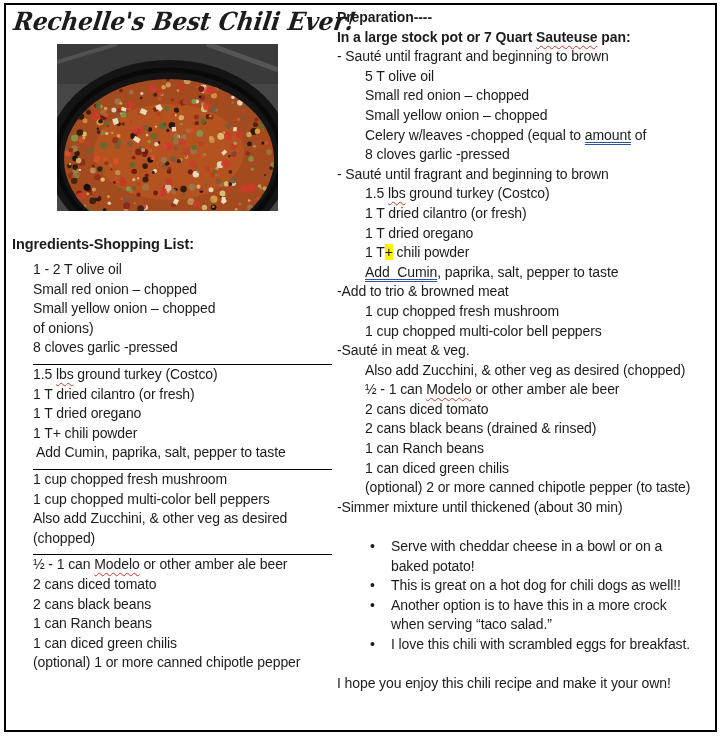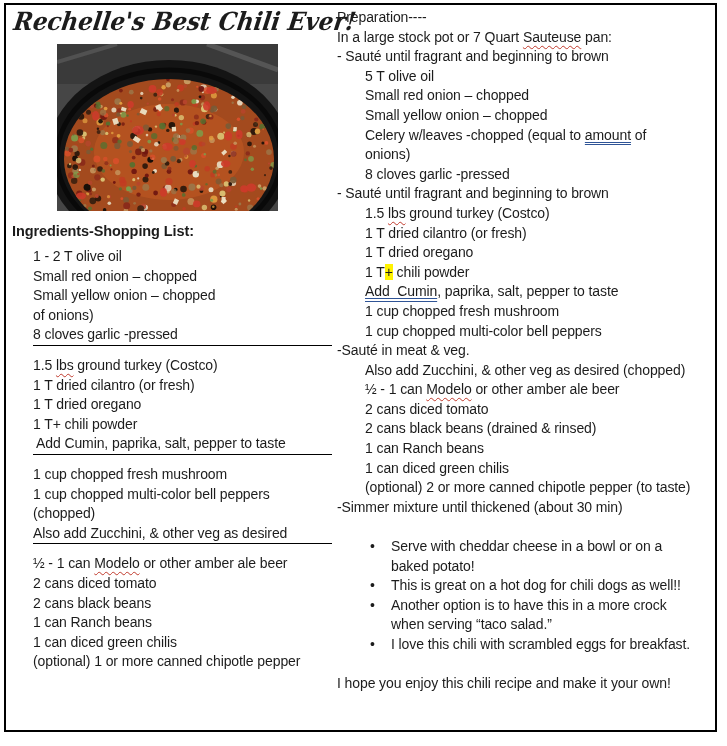--- a/index.html
+++ b/index.html
@@ -9,27 +9,27 @@
 
   .line{white-space:pre;line-height:19.6px;min-height:19.6px;font-size:14px;letter-spacing:-0.1px;}
 
   .doc-title{position:absolute;left:12px;top:7px;width:320px;
              font-family:"DejaVu Serif",serif;font-style:italic;font-weight:bold;
              font-size:25px;white-space:nowrap;
              transform:skewX(-8deg) scaleX(0.92);transform-origin:left bottom;}
 
   .photo{position:absolute;left:57px;top:44px;width:221px;height:167px;display:block;}
 
-  .ingredients{position:absolute;left:12px;top:221px;width:322px;}
+  .ingredients{position:absolute;left:12px;top:234px;width:322px;}
   .ing-header{font-weight:bold;font-size:14.5px;line-height:20px;margin-bottom:6px;white-space:pre;}
   .ing-group{margin-left:21px;width:299px;}
-  .ing-group.divided{border-bottom:1px solid #000;padding-bottom:0;margin-bottom:10px;}
+  .ing-group.divided{border-bottom:1px solid #000;padding-bottom:6px;margin-bottom:0;}
 
   .prep{position:absolute;left:337px;top:8px;width:382px;}
-  .prep-header{font-weight:normal;}
+  .prep-header{font-weight:bold;}
   .prep-item{margin-left:28px;}
   .spacer{height:19.6px;}
   .bullets{margin-left:33px;}
   .bullet-row{display:flex;}
   .bullet-dot{width:21px;flex:0 0 21px;}
   .bullet-text{width:316px;}
 
   .m-sq{text-decoration-line:underline;text-decoration-style:wavy;
         text-decoration-color:#c0392b;text-decoration-thickness:1px;text-underline-offset:3px;}
   .m-dbl{text-decoration-line:underline;text-decoration-style:double;
@@ -451,22 +451,22 @@
         <div class="ing-group divided">
           <div class="line ing-line">1.5 <span class="m-sq">lbs</span> ground turkey (Costco)</div>
           <div class="line ing-line">1 T dried cilantro (or fresh)</div>
           <div class="line ing-line">1 T dried oregano</div>
           <div class="line ing-line">1 T+ chili powder</div>
           <div class="line ing-line"> Add Cumin, paprika, salt, pepper to taste</div>
         </div>
         <div class="ing-group divided">
           <div class="line ing-line">1 cup chopped fresh mushroom</div>
           <div class="line ing-line">1 cup chopped multi-color bell peppers</div>
+          <div class="line ing-line">Also add Zucchini, &amp; other veg as desired</div>
           <div class="line ing-line">(chopped)</div>
-          <div class="line ing-line">Also add Zucchini, &amp; other veg as desired</div>
         </div>
         <div class="ing-group">
           <div class="line ing-line">½ - 1 can <span class="m-sq">Modelo</span> or other amber ale beer</div>
           <div class="line ing-line">2 cans diced tomato</div>
           <div class="line ing-line">2 cans black beans</div>
           <div class="line ing-line">1 can Ranch beans</div>
           <div class="line ing-line">1 can diced green chilis</div>
           <div class="line ing-line">(optional) 1 or more canned chipotle pepper</div>
         </div>
       </div>
@@ -474,28 +474,28 @@
 
   <div class="prep">
     <div class="line prep-header">Preparation----</div>
     <div class="line prep-header" id="prep-subtitle">In a large stock pot or 7 Quart <span class="m-sq">Sauteuse</span> pan:</div>
     <div id="prep-lines">
         <div class="line prep-step">- Sauté until fragrant and beginning to brown</div>
         <div class="line prep-item">5 T olive oil</div>
         <div class="line prep-item">Small red onion – chopped</div>
         <div class="line prep-item">Small yellow onion – chopped</div>
         <div class="line prep-item">Celery w/leaves -chopped (equal to <span class="m-dbl">amount</span> of</div>
-        <div class="line prep-item">onions)</div>
         <div class="line prep-item">8 cloves garlic -pressed</div>
         <div class="line prep-step">- Sauté until fragrant and beginning to brown</div>
         <div class="line prep-item">1.5 <span class="m-sq">lbs</span> ground turkey (Costco)</div>
         <div class="line prep-item">1 T dried cilantro (or fresh)</div>
         <div class="line prep-item">1 T dried oregano</div>
         <div class="line prep-item">1 T<span class="m-hl">+</span> chili powder</div>
         <div class="line prep-item"><span class="m-dbl">Add  Cumin</span>, paprika, salt, pepper to taste</div>
+        <div class="line prep-step">-Add to trio &amp; browned meat</div>
         <div class="line prep-item">1 cup chopped fresh mushroom</div>
         <div class="line prep-item">1 cup chopped multi-color bell peppers</div>
         <div class="line prep-step">-Sauté in meat &amp; veg.</div>
         <div class="line prep-item">Also add Zucchini, &amp; other veg as desired (chopped)</div>
         <div class="line prep-item">½ - 1 can <span class="m-sq">Modelo</span> or other amber ale beer</div>
         <div class="line prep-item">2 cans diced tomato</div>
         <div class="line prep-item">2 cans black beans (drained &amp; rinsed)</div>
         <div class="line prep-item">1 can Ranch beans</div>
         <div class="line prep-item">1 can diced green chilis</div>
         <div class="line prep-item">(optional) 2 or more canned chipotle pepper (to taste)</div>

